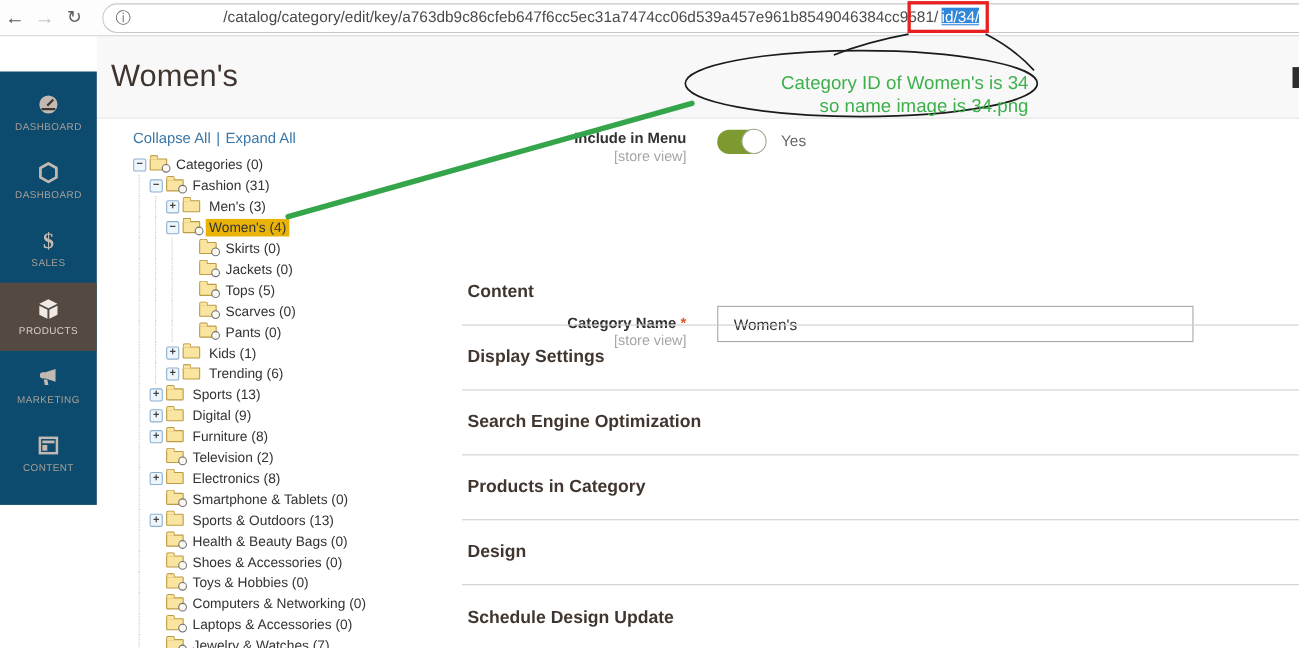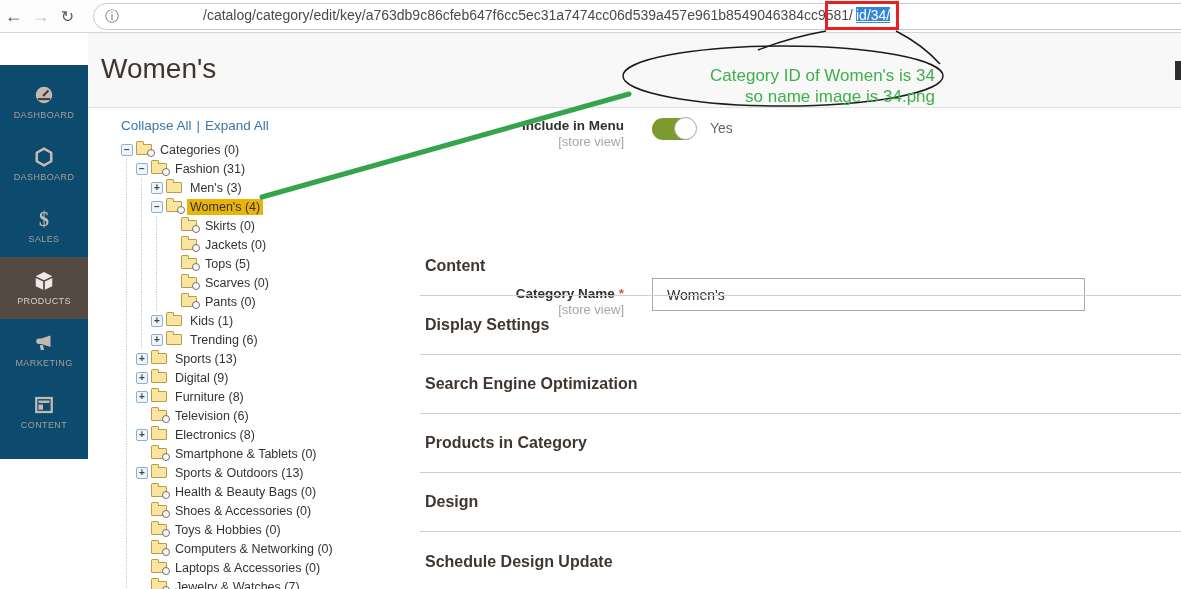--- a/index.html
+++ b/index.html
@@ -289,21 +289,21 @@
         <div class="tree-row">
           <span class="indent"></span>
           <span class="toggle-box">+</span>
           <span class="folder"></span>
           <span class="tree-label">Furniture (8)</span>
         </div>
         <div class="tree-row">
           <span class="indent"></span>
           <span class="toggle-spacer"></span>
           <span class="folder zoom"></span>
-          <span class="tree-label">Television (6)</span>
+          <span class="tree-label">Television (2)</span>
         </div>
         <div class="tree-row">
           <span class="indent"></span>
           <span class="toggle-box">+</span>
           <span class="folder"></span>
           <span class="tree-label">Electronics (8)</span>
         </div>
         <div class="tree-row">
           <span class="indent"></span>
           <span class="toggle-spacer"></span>

